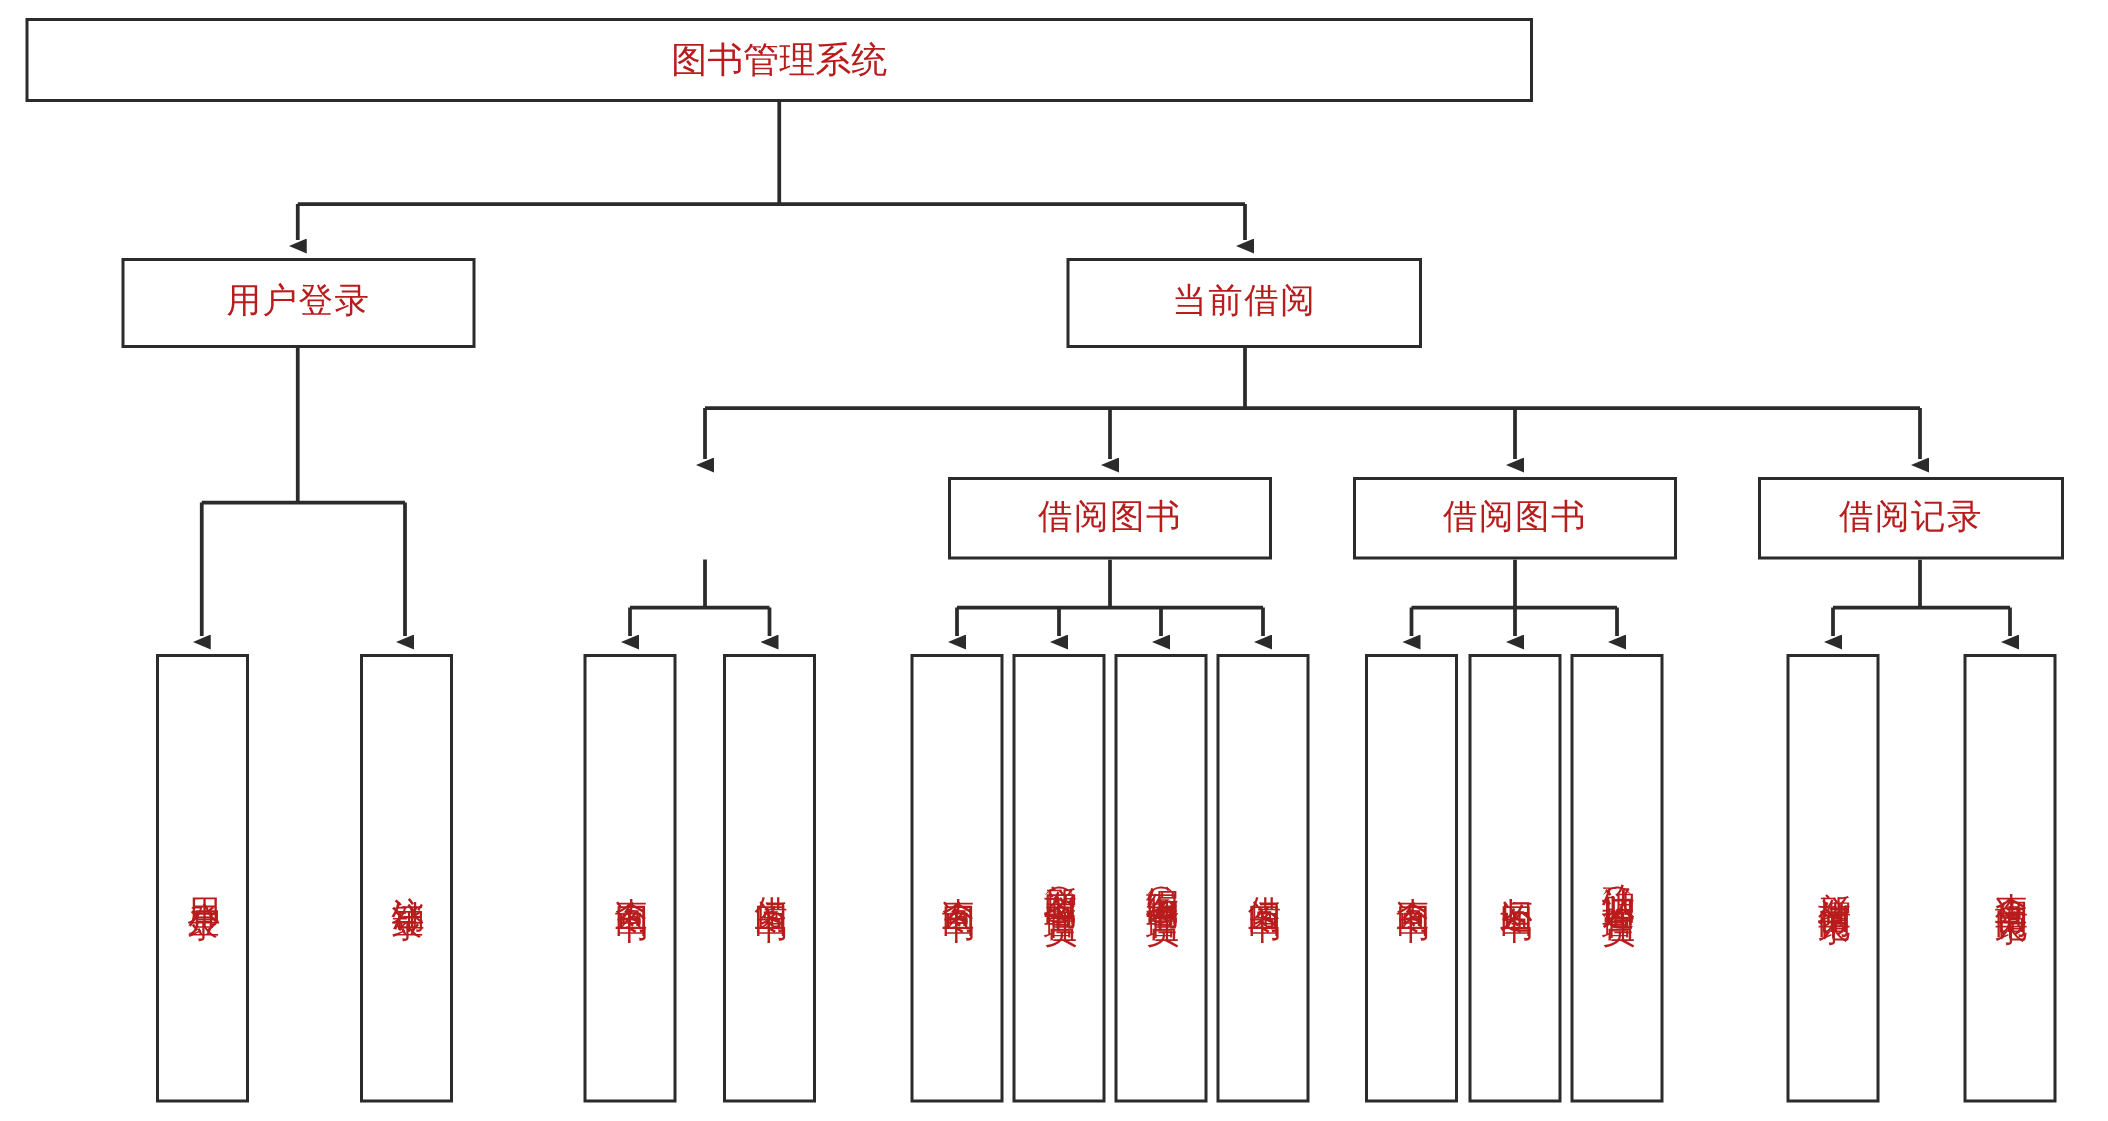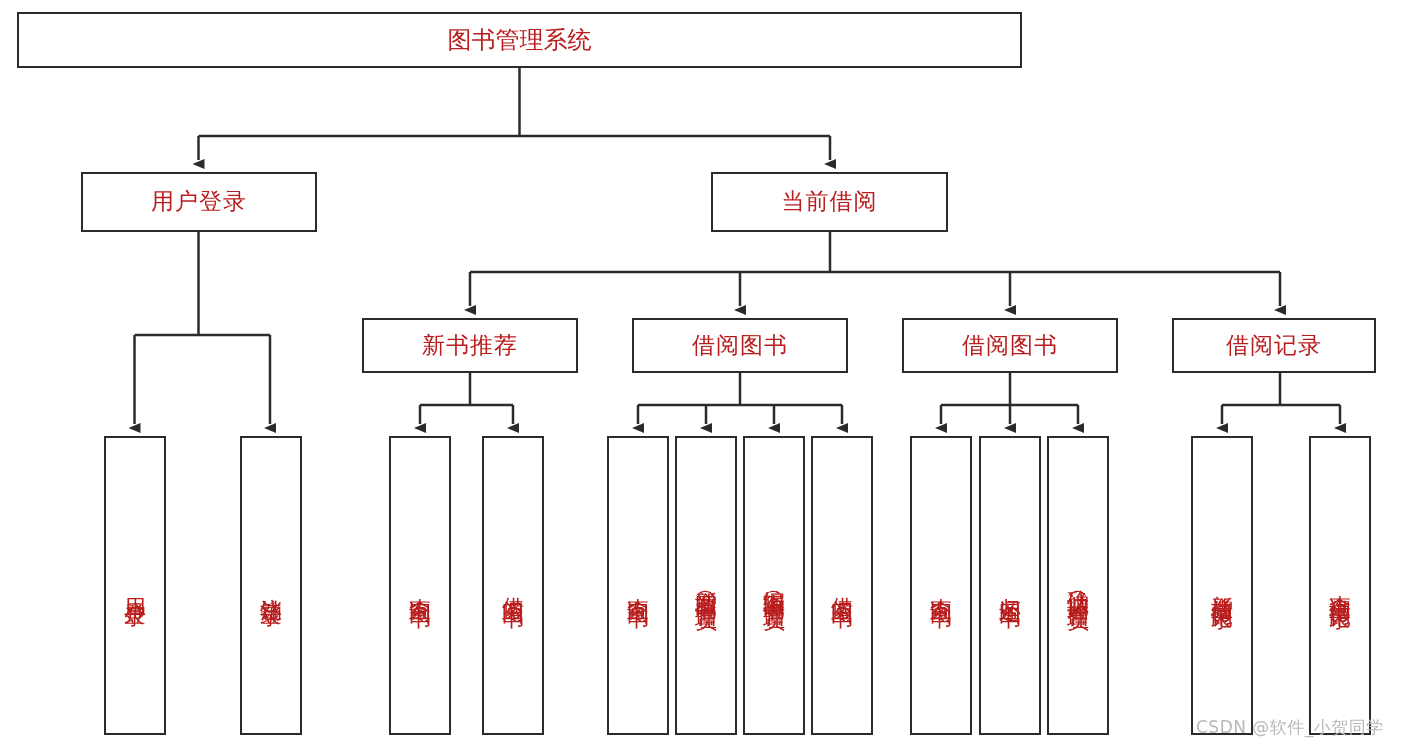--- a/index.html
+++ b/index.html
@@ -129,23 +129,20 @@
     <span>图书管理系统</span>
   </div>
 
   <div class="node horiz" style="left:81px; top:172px; width:236px; height:60px;">
     <span>用户登录</span>
   </div>
   <div class="node horiz" style="left:711px; top:172px; width:237px; height:60px;">
     <span>当前借阅</span>
   </div>
 
-  <div class="node horiz" style="left:362px; top:318px; width:216px; height:55px;">
-    <span>新书推荐</span>
-  </div>
   <div class="node horiz" style="left:632px; top:318px; width:216px; height:55px;">
     <span>借阅图书</span>
   </div>
   <div class="node horiz" style="left:902px; top:318px; width:216px; height:55px;">
     <span>借阅图书</span>
   </div>
   <div class="node horiz" style="left:1172px; top:318px; width:204px; height:55px;">
     <span>借阅记录</span>
   </div>
 
@@ -186,15 +183,14 @@
     <span class="vlabel">确认归还（管理员）</span>
   </div>
 
   <div class="node leaf" style="left:1191px; top:436px; width:62px; height:299px;">
     <span class="vlabel">新增借阅记录</span>
   </div>
   <div class="node leaf" style="left:1309px; top:436px; width:62px; height:299px;">
     <span class="vlabel">查询借阅记录</span>
   </div>
 
-  <div class="watermark" style="left:1196px; top:716px;">CSDN @软件_小贺同学</div>
 
 </div>
 
 </body></html>

